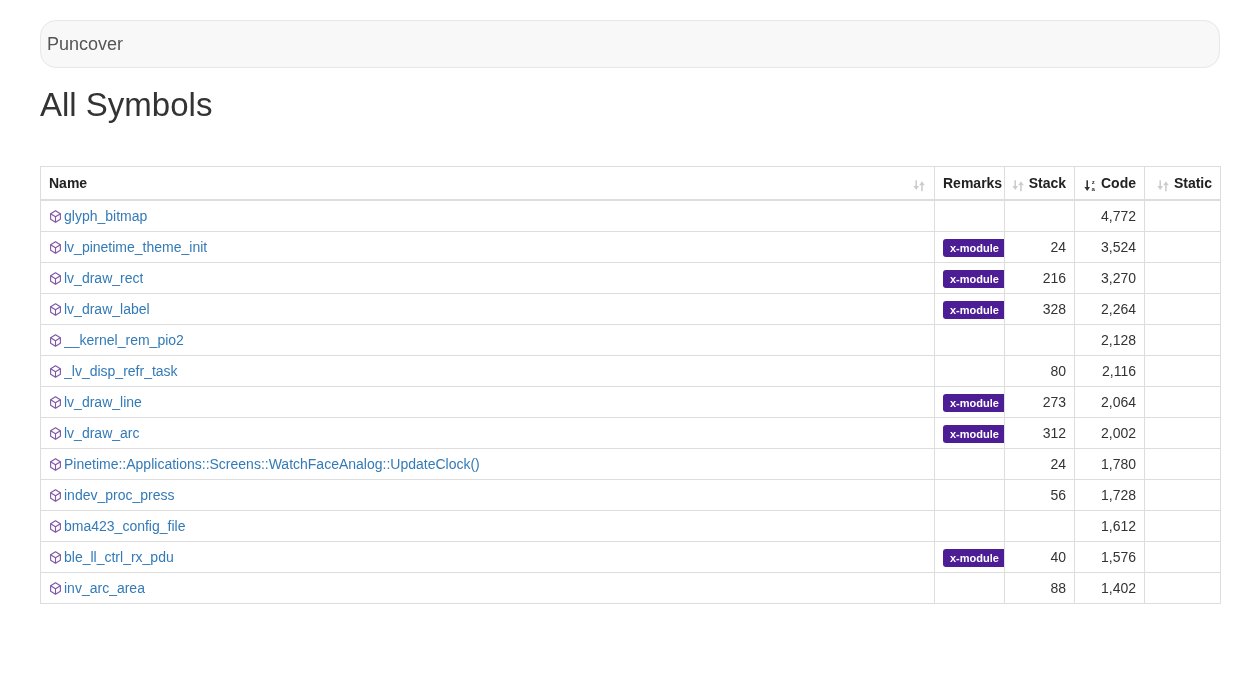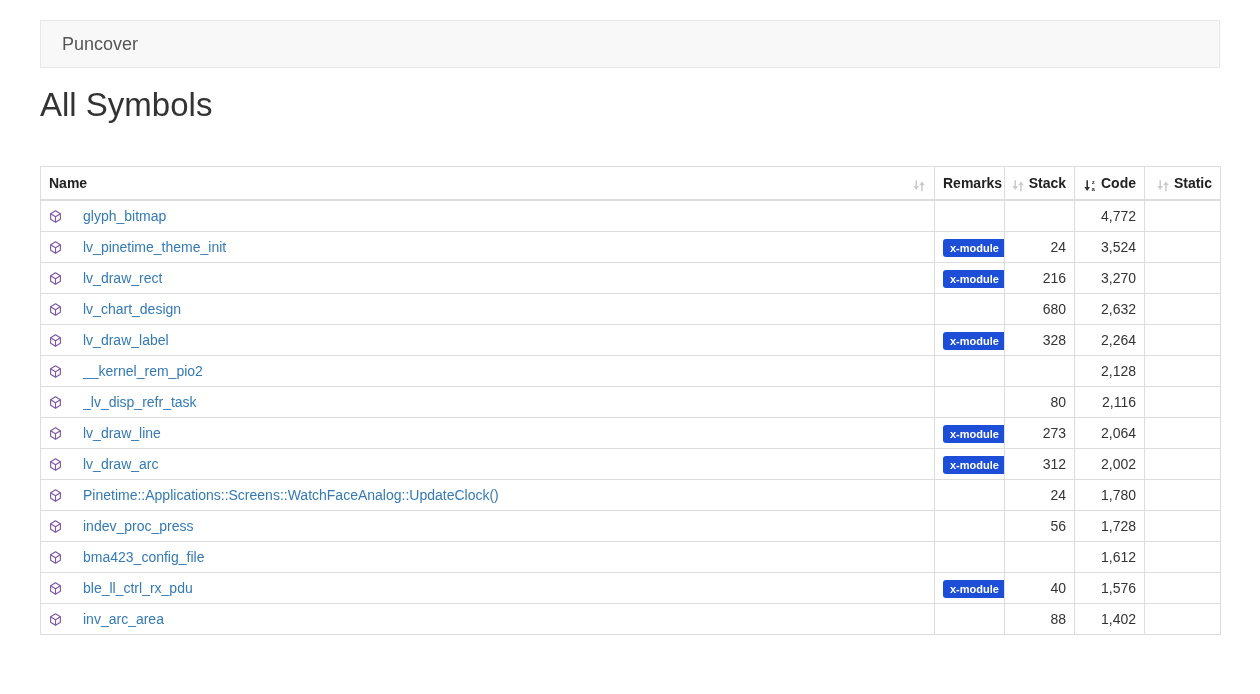--- a/index.html
+++ b/index.html
@@ -13,24 +13,24 @@
     color: #333;
   }
   .container { width: 1180px; margin: 0 40px; }
 
   
   .navbar {
     margin-top: 20px;
     height: 48px;
     background: #f8f8f8;
     border: 1px solid #e7e7e7;
-    border-radius: 0;
+    border-radius: 16px;
     display: flex;
     align-items: center;
-    padding: 0 21px;
+    padding: 0 6px;
   }
   .navbar-brand {
     font-size: 18px;
     color: #555;
     text-decoration: none;
     cursor: pointer;
   }
 
   
   h1.page-title {
@@ -74,35 +74,35 @@
   th.align-left .hdr-flex  { justify-content: space-between; }
   th.align-right .hdr-flex { justify-content: flex-end; gap: 4px; }
   th.align-center { text-align: center; }
 
   td.align-right  { text-align: right; }
   td.align-center { text-align: center; }
 
   .sort-icon { display: inline-block; width: 14px; height: 14px; flex: 0 0 auto; }
   .sort-icon svg { display: block; }
 
-  .name-cell { display: flex; align-items: center; gap: 21px; }
+  .name-cell { display: flex; align-items: center; gap: 2px; }
   .cube-icon { display: inline-block; width: 13px; height: 13px; flex: 0 0 auto; }
   .cube-icon svg { display: block; }
 
   a.symbol-link {
     color: #337ab7;
     text-decoration: none;
     cursor: pointer;
     overflow: hidden;
     text-overflow: ellipsis;
   }
 
   .badge-xmodule {
     display: inline-block;
-    background: #1d4ed8;
+    background: #4c1d95;
     color: #fff;
     font-size: 11px;
     font-weight: bold;
     line-height: 12px;
     padding: 3px 7px;
     border-radius: 3px;
   }
 </style>
 </head>
 <body>
@@ -234,37 +234,20 @@
         </tr>
         <tr>
           <td>
             <span class="name-cell">
               <span class="cube-icon">
                 <svg width="13" height="13" viewBox="0 0 16 16">
                   <path d="M8 1 L14 4.6 V11.4 L8 15 L2 11.4 V4.6 Z" fill="none" stroke="#7e57a5" stroke-width="1.4" stroke-linejoin="round"></path>
                   <path d="M2 4.6 L8 8.2 L14 4.6 M8 8.2 V15" fill="none" stroke="#7e57a5" stroke-width="1.4" stroke-linejoin="round"></path>
                 </svg>
               </span>
-              <a class="symbol-link">lv_chart_design</a>
-            </span>
-          </td>
-          <td class="align-center"></td>
-          <td class="align-right">680</td>
-          <td class="align-right">2,632</td>
-          <td class="align-right"></td>
-        </tr>
-        <tr>
-          <td>
-            <span class="name-cell">
-              <span class="cube-icon">
-                <svg width="13" height="13" viewBox="0 0 16 16">
-                  <path d="M8 1 L14 4.6 V11.4 L8 15 L2 11.4 V4.6 Z" fill="none" stroke="#7e57a5" stroke-width="1.4" stroke-linejoin="round"></path>
-                  <path d="M2 4.6 L8 8.2 L14 4.6 M8 8.2 V15" fill="none" stroke="#7e57a5" stroke-width="1.4" stroke-linejoin="round"></path>
-                </svg>
-              </span>
               <a class="symbol-link">lv_draw_label</a>
             </span>
           </td>
           <td class="align-center"><span class="badge-xmodule">x-module</span></td>
           <td class="align-right">328</td>
           <td class="align-right">2,264</td>
           <td class="align-right"></td>
         </tr>
         <tr>
           <td>

